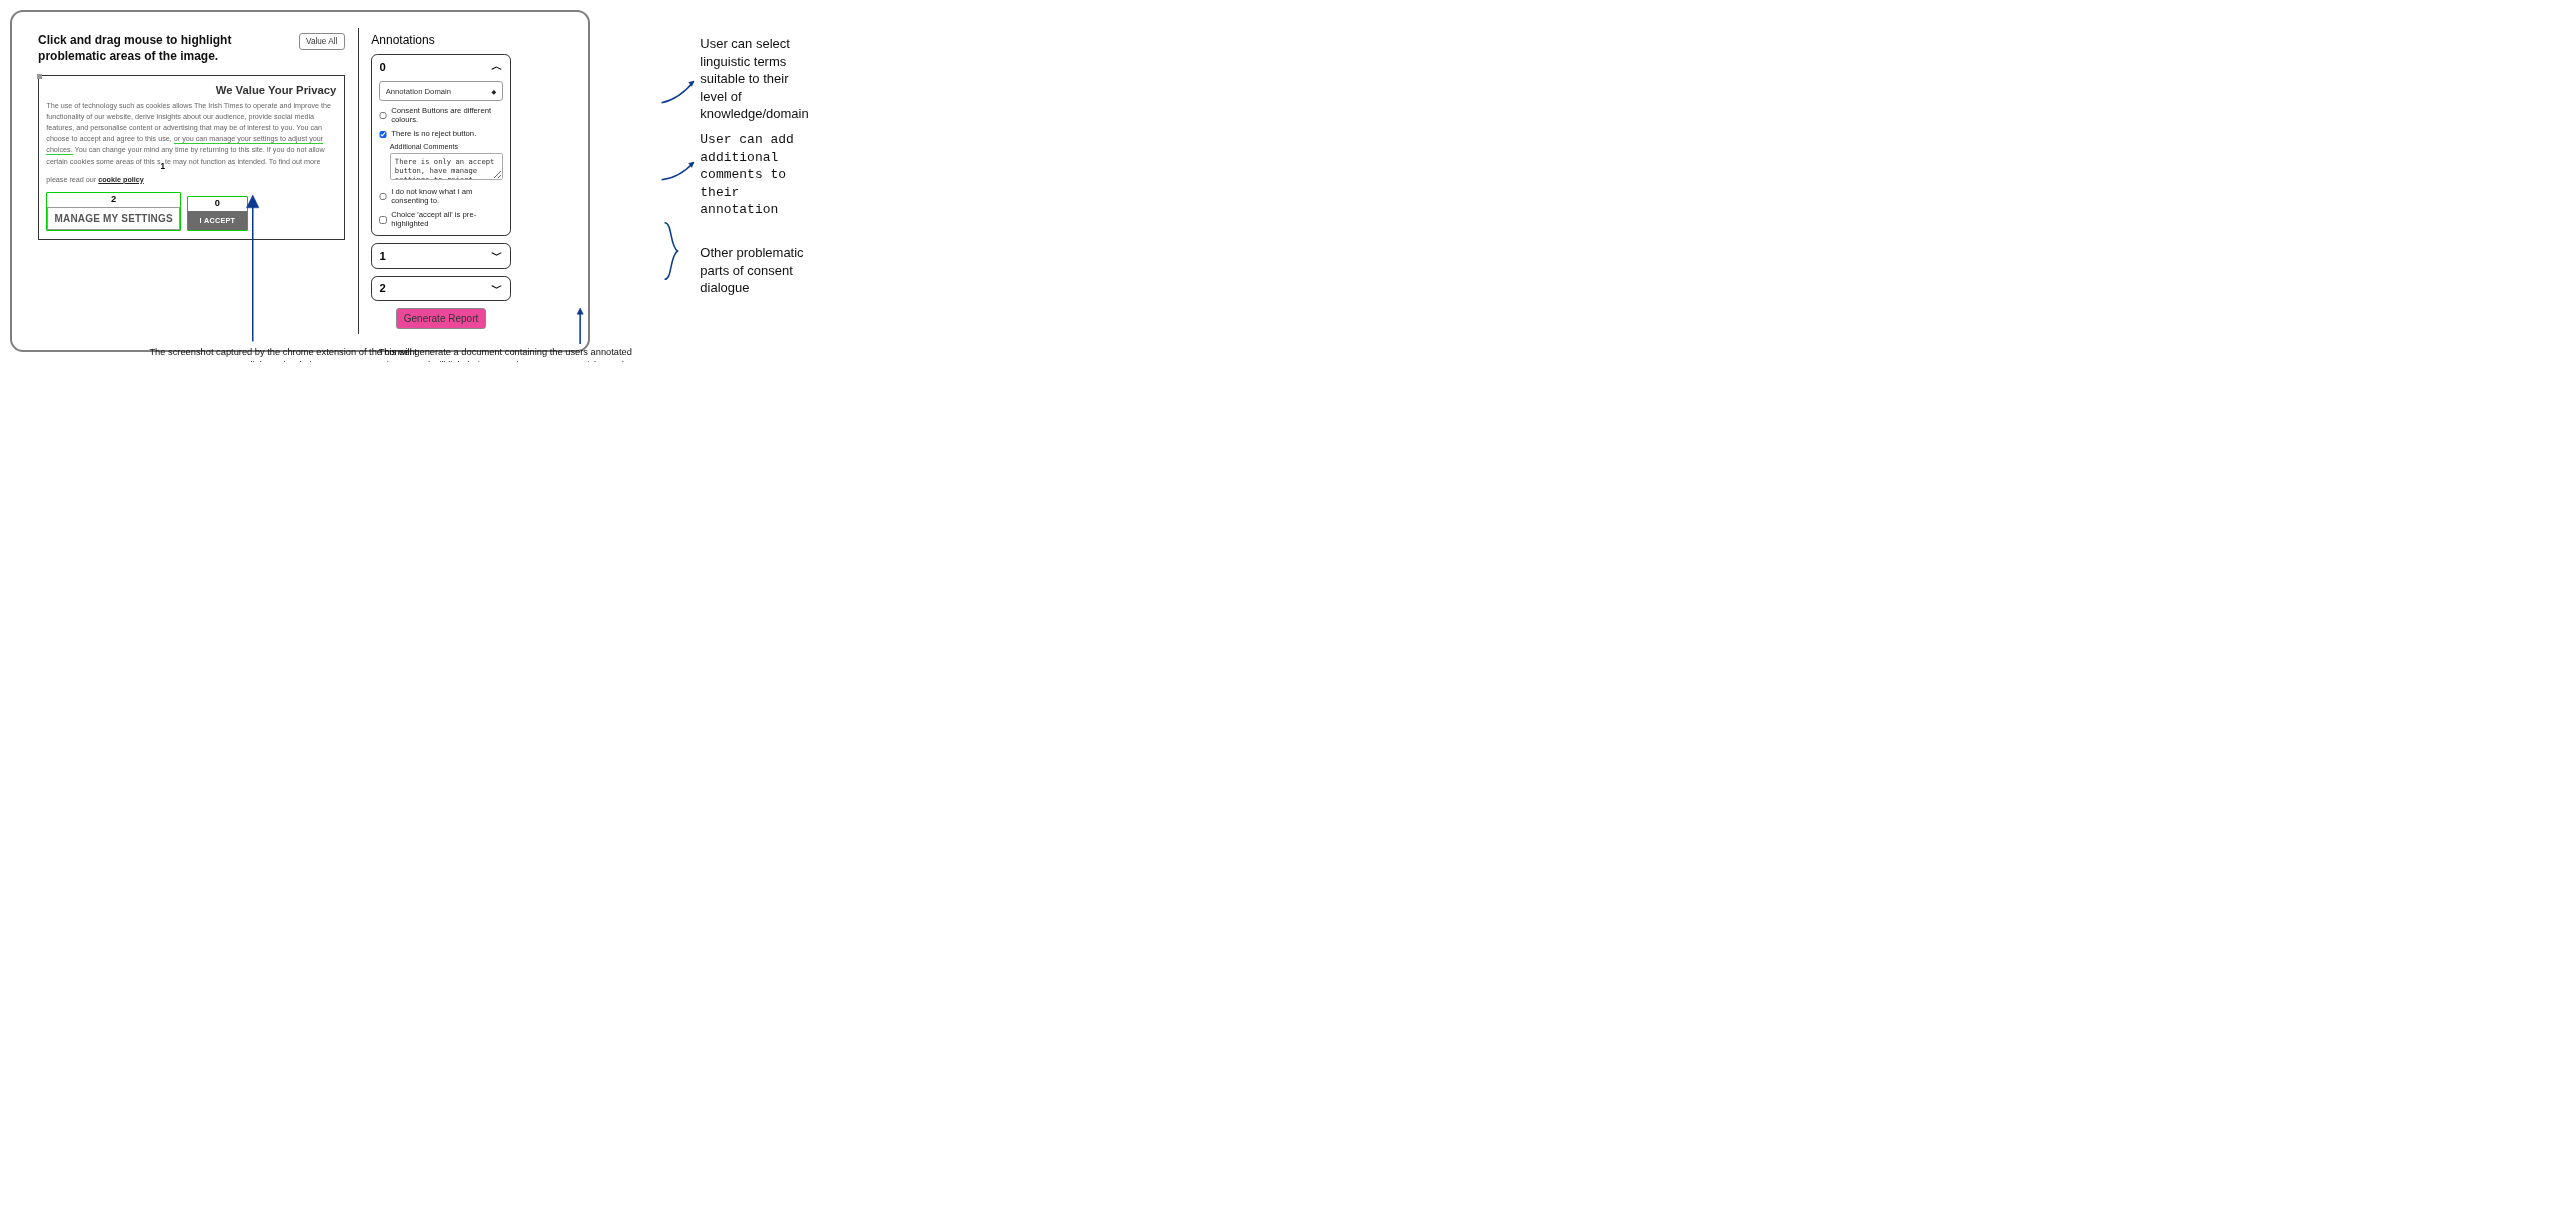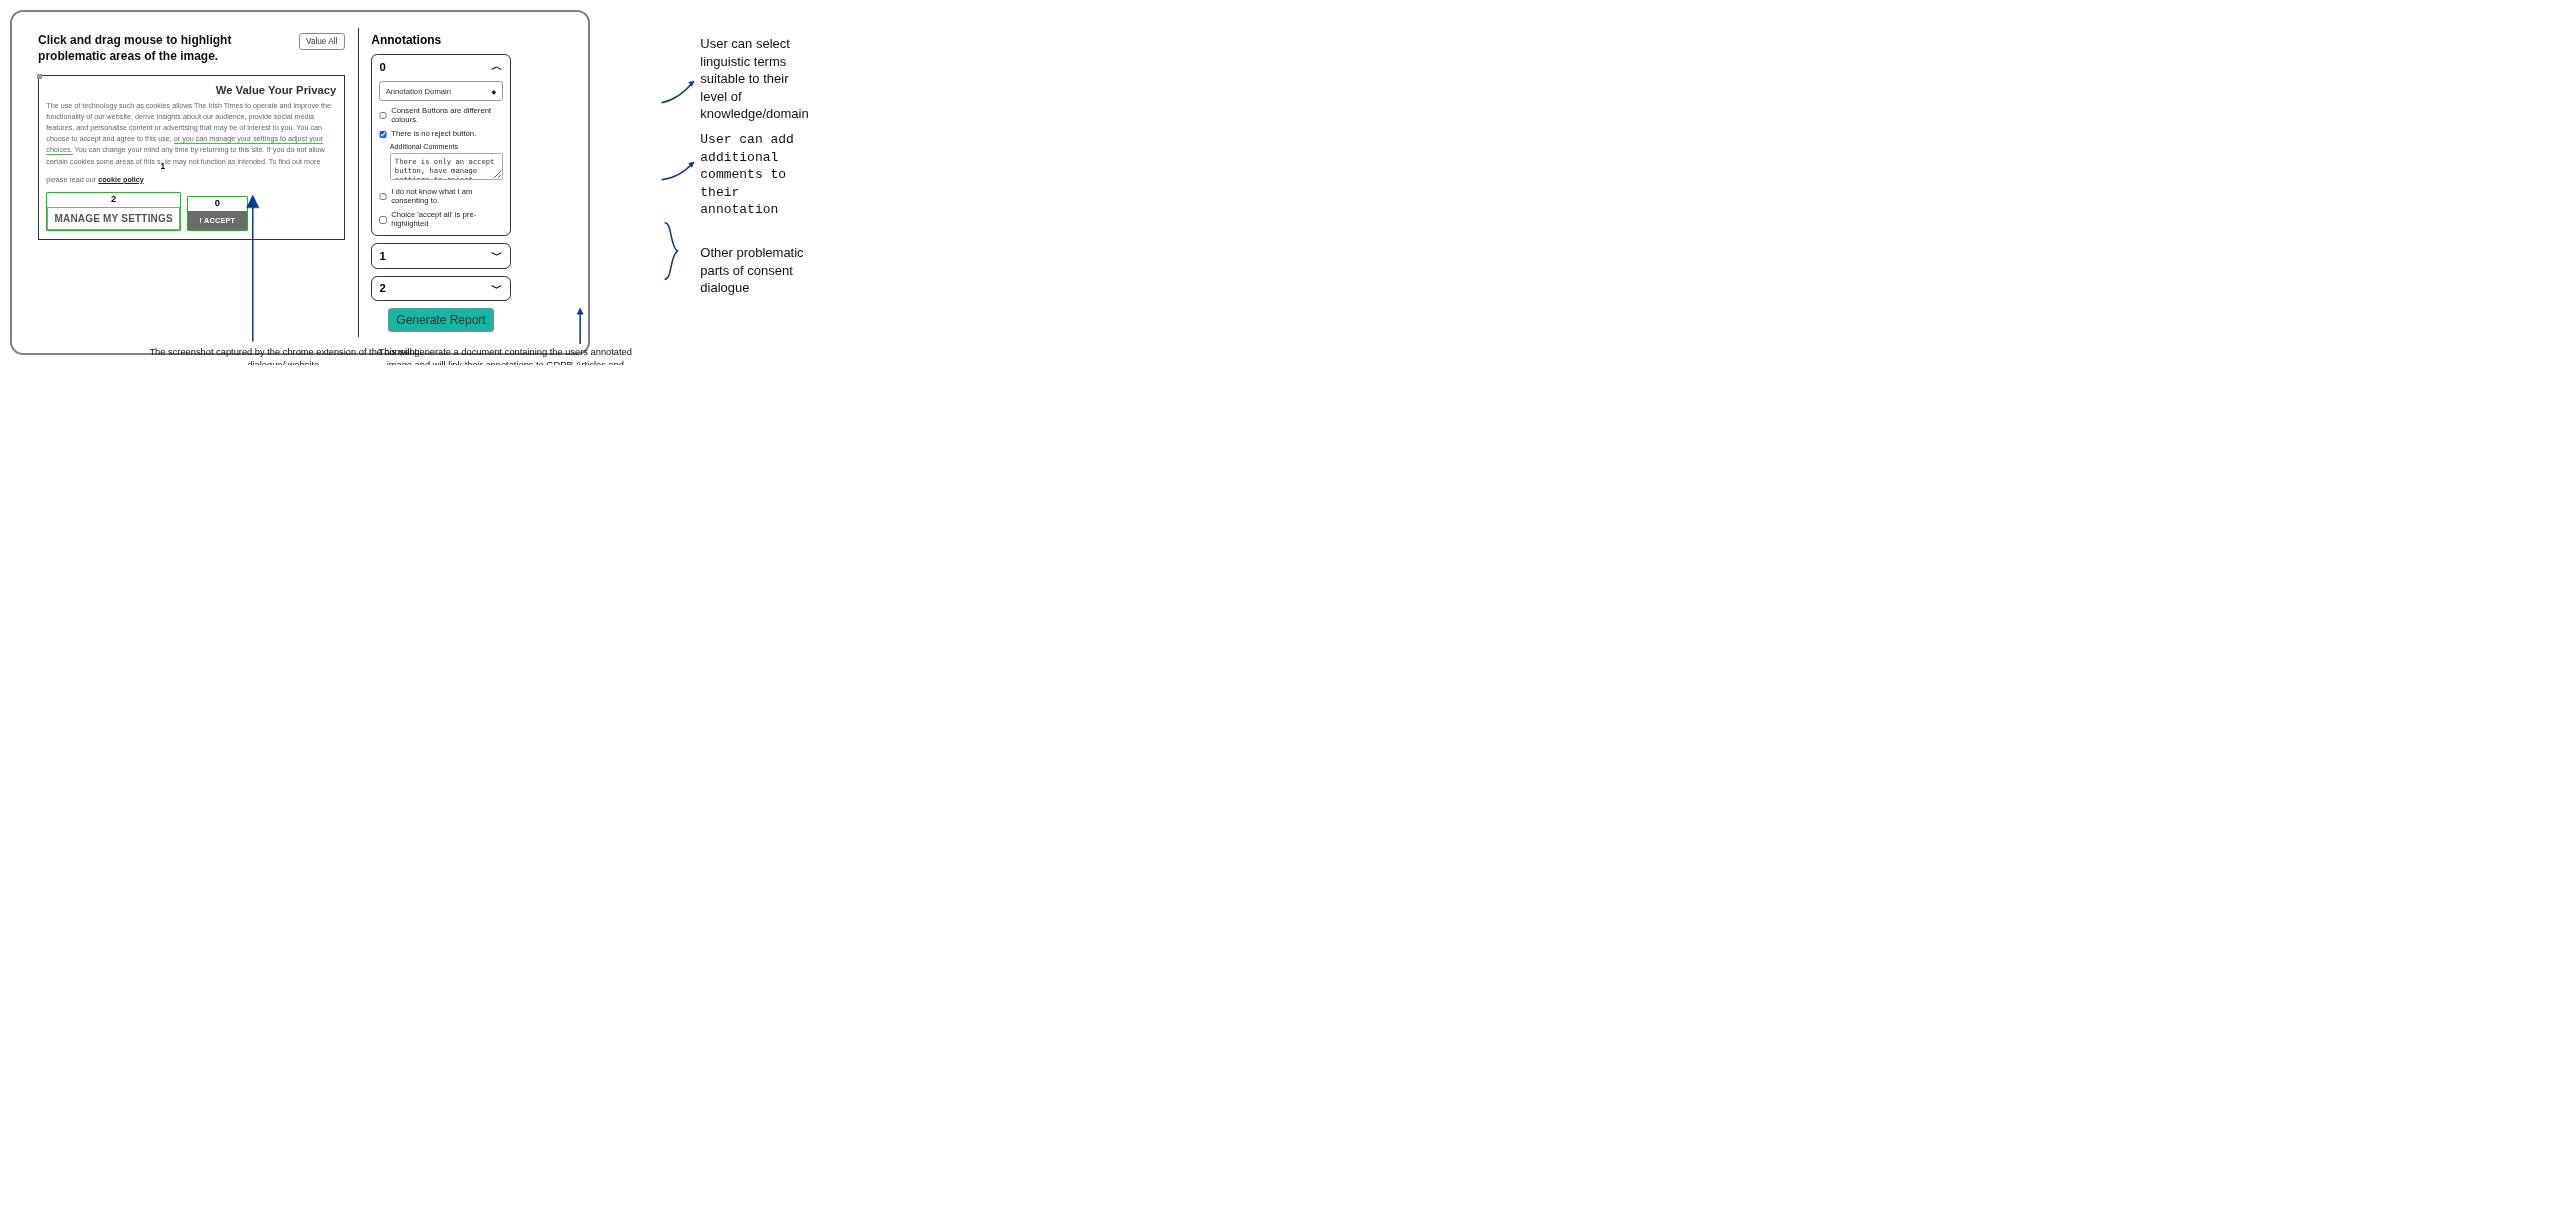--- a/index.html
+++ b/index.html
@@ -39,21 +39,21 @@
   .hl-num { font-weight:700; font-size:9.3px; color:#000; line-height:1.5; }
   .manage-btn {
     border:0.5px solid #999; background:#fff; color:#555; font-weight:700; font-size:10px;
     padding:5.2px 6.2px; letter-spacing:0.2px;
   }
   .accept-btn {
     border:none; background:#6b6b6b; color:#fff; font-weight:700; font-size:7.2px;
     padding:5.2px 11.3px; letter-spacing:0.3px;
   }
 
-  .annos-title { font-weight:700; font-size:12px; }
+  .annos-title { font-weight:400; font-size:12px; }
 
   .anno-card {
     border:1px solid #333; border-radius:6.2px; margin-top:7.2px; background:#fff;
   }
   .anno-head {
     display:flex; justify-content:space-between; align-items:center;
     padding:4.1px 7.2px; font-weight:700; font-size:11.3px; cursor:pointer;
   }
   .chev { font-size:11.3px; font-weight:900; }
   .anno-body { padding:3.1px 7.2px 7.2px 7.2px; }
@@ -69,21 +69,21 @@
   .check-row.checked input[type=checkbox]{ accent-color:#0a58ff; }
 
   .addl-label { font-size:7.2px; color:#222; margin:4.1px 0 2.1px 10.3px; }
   .addl-text {
     width:calc(100% - 10.3px); margin-left:10.3px; border:0.5px solid #aaa; border-radius:2.1px;
     font-size:7.2px; padding:3.1px 4.1px; color:#333; min-height:24px; resize:both; overflow:auto;
   }
 
   .gen-btn-wrap { text-align:center; margin-top:7.2px; }
   .gen-btn {
-    border:0.5px solid #888; border-radius:3.1px; padding:4.1px 7.2px; font-size:12px; color:#333; background:#14b8a6; cursor:pointer;
+    border:0.5px solid #888; border-radius:3.1px; padding:4.1px 7.2px; font-size:10px; color:#333; background:#ec4899; cursor:pointer;
   }
 
   
   .outer-wrap { position:relative; width:804px; }
   .side-callout { position:absolute; font-size:13px; color:#111; line-height:1.35; }
   .c1 { top:25px; left:690px; width:113px; }
   .c2 { top:121px; left:690px; width:108px;font-family:Liberation Mono, monospace; }
   .c3 { top:234px; left:690px; width:108px; }
 
   .arrow-svg { position:absolute; pointer-events:none; }

